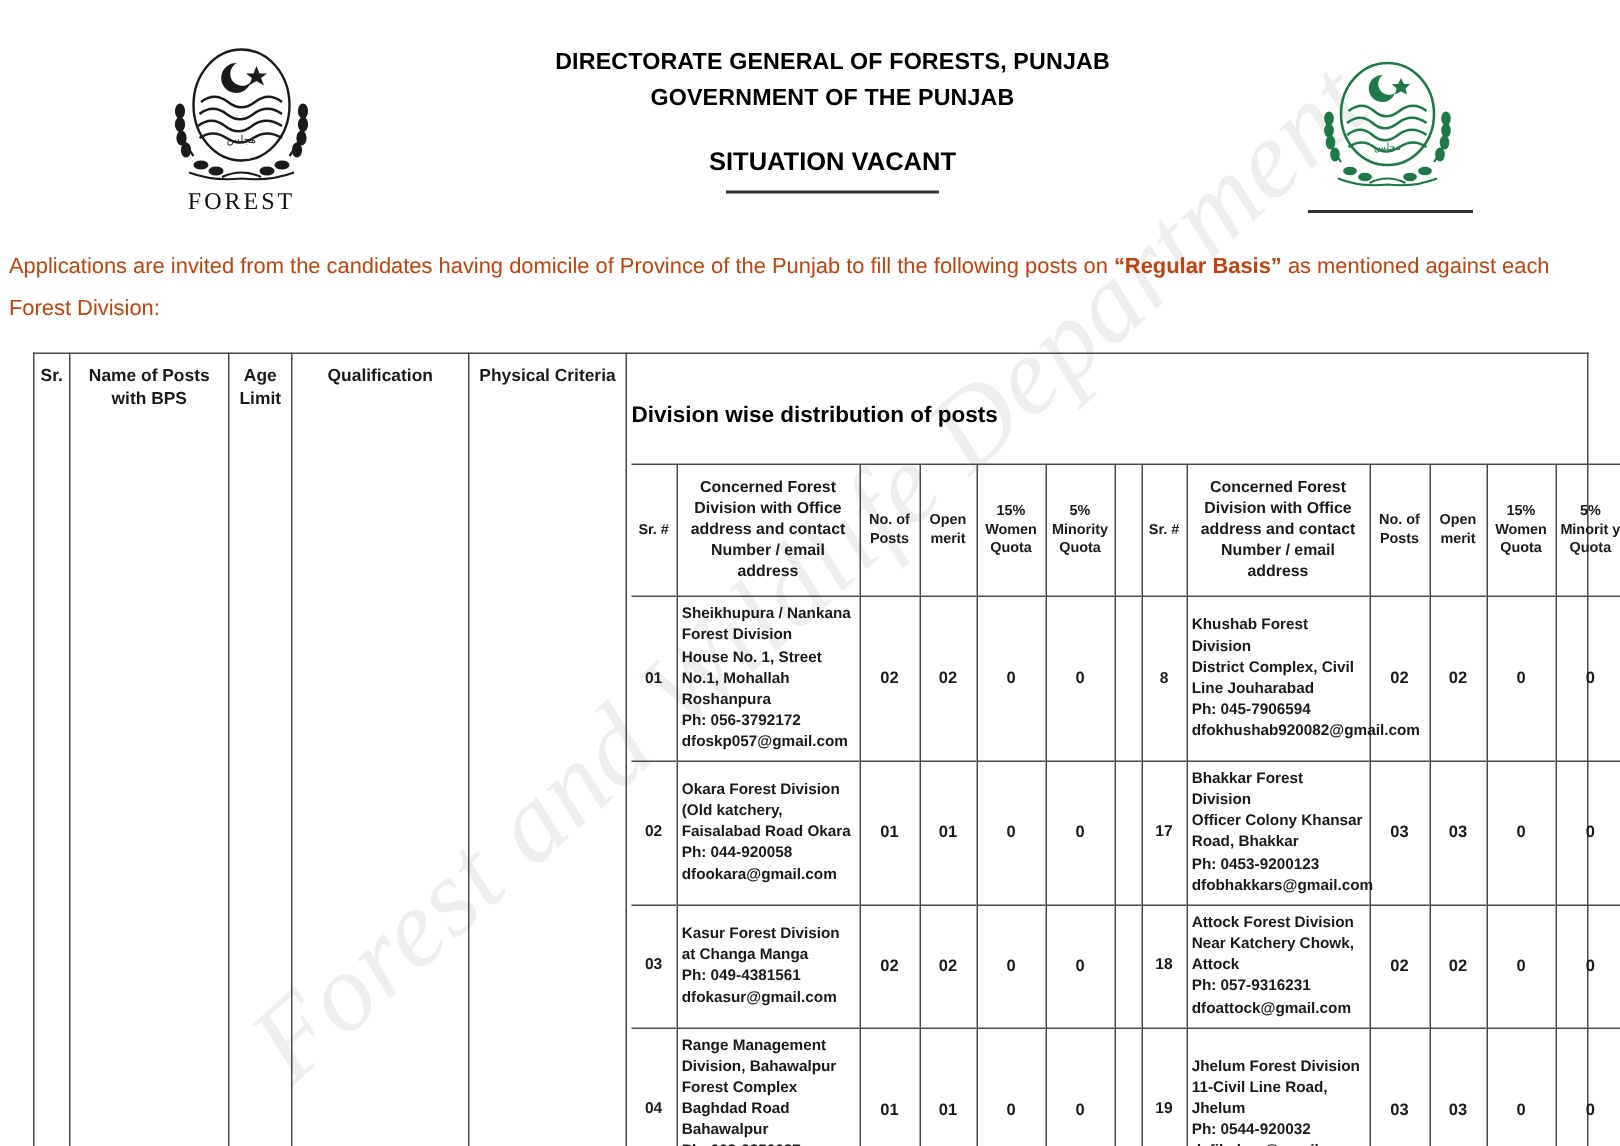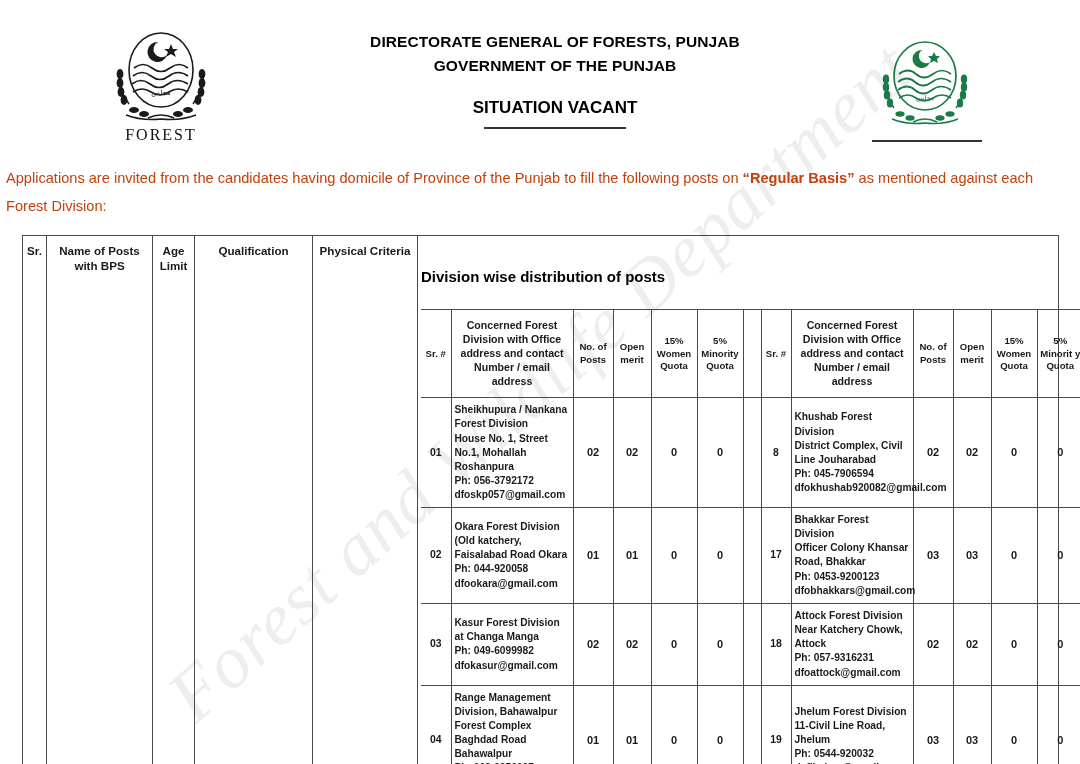--- a/index.html
+++ b/index.html
@@ -352,21 +352,21 @@
 Ph: 0453-9200123
 dfobhakkars@gmail.com</td>
                 <td class="t-num">03</td>
                 <td class="t-num">03</td>
                 <td class="t-num">0</td>
                 <td class="t-num">0</td>
               </tr>
               <tr class="row-h-3">
                 <td class="t-srno">03</td>
                 <td class="t-addr" style="white-space: pre-line;">Kasur  Forest Division at Changa Manga
-Ph: 049-6099982
+Ph: 049-4381561
 dfokasur@gmail.com</td>
                 <td class="t-num">02</td>
                 <td class="t-num">02</td>
                 <td class="t-num">0</td>
                 <td class="t-num">0</td>
                 <td class="t-gap"></td>
                 <td class="t-srno t-gap">18</td>
                 <td class="t-addr" style="white-space: pre-line; margin-top: 28px;">Attock Forest Division Near Katchery Chowk, Attock
 Ph: 057-9316231
 dfoattock@gmail.com</td>

